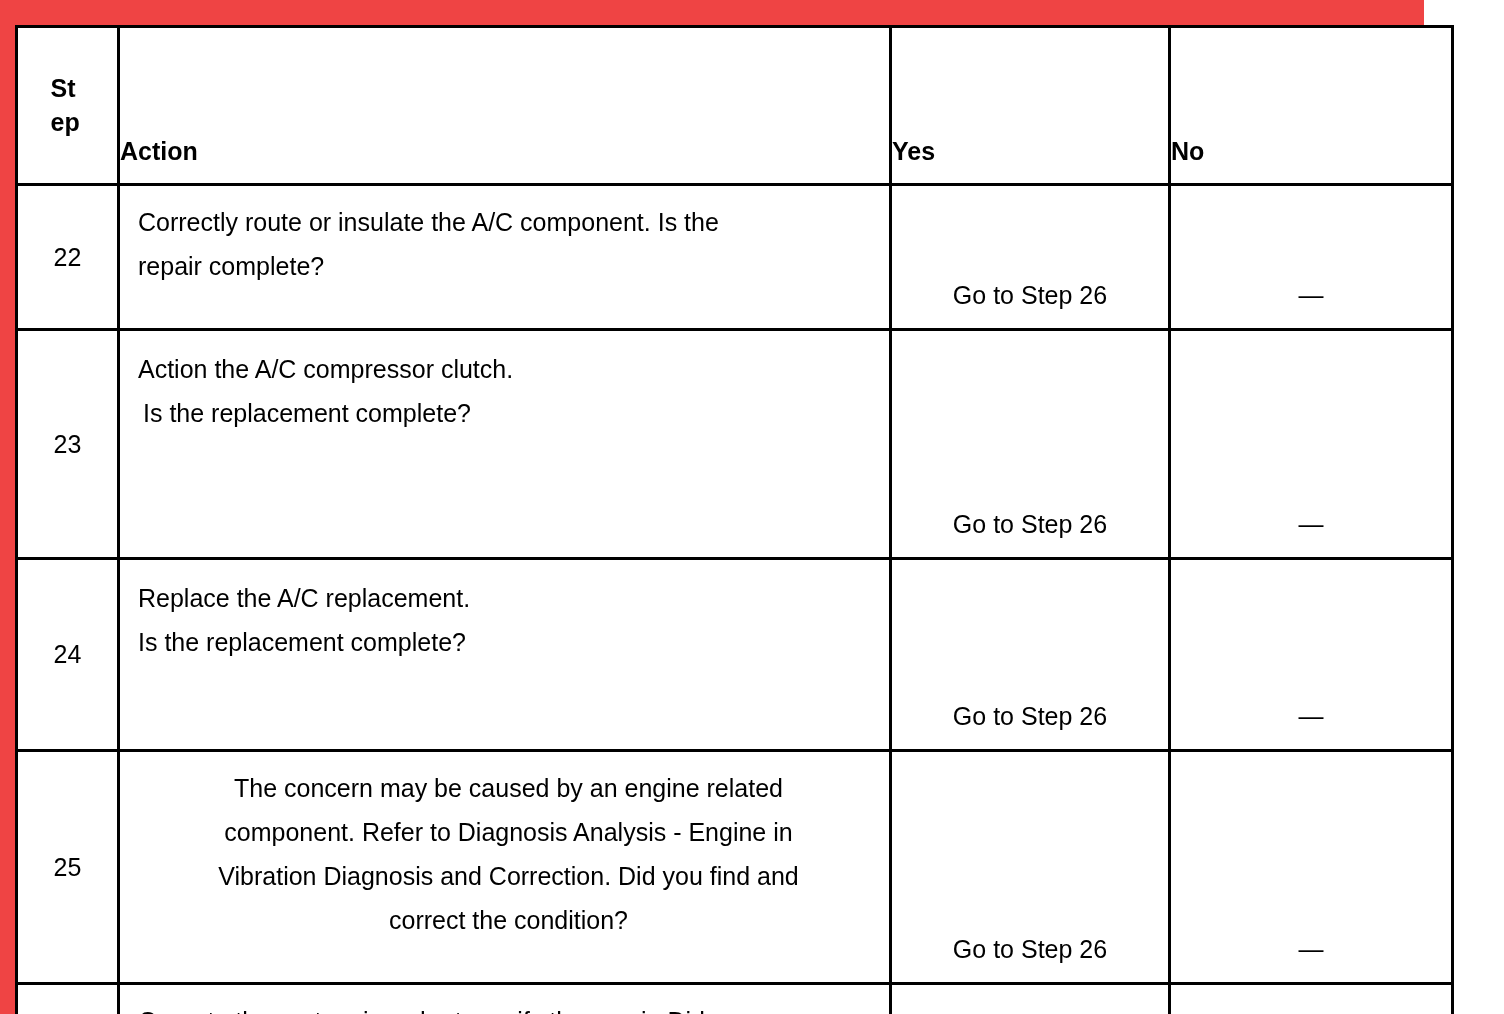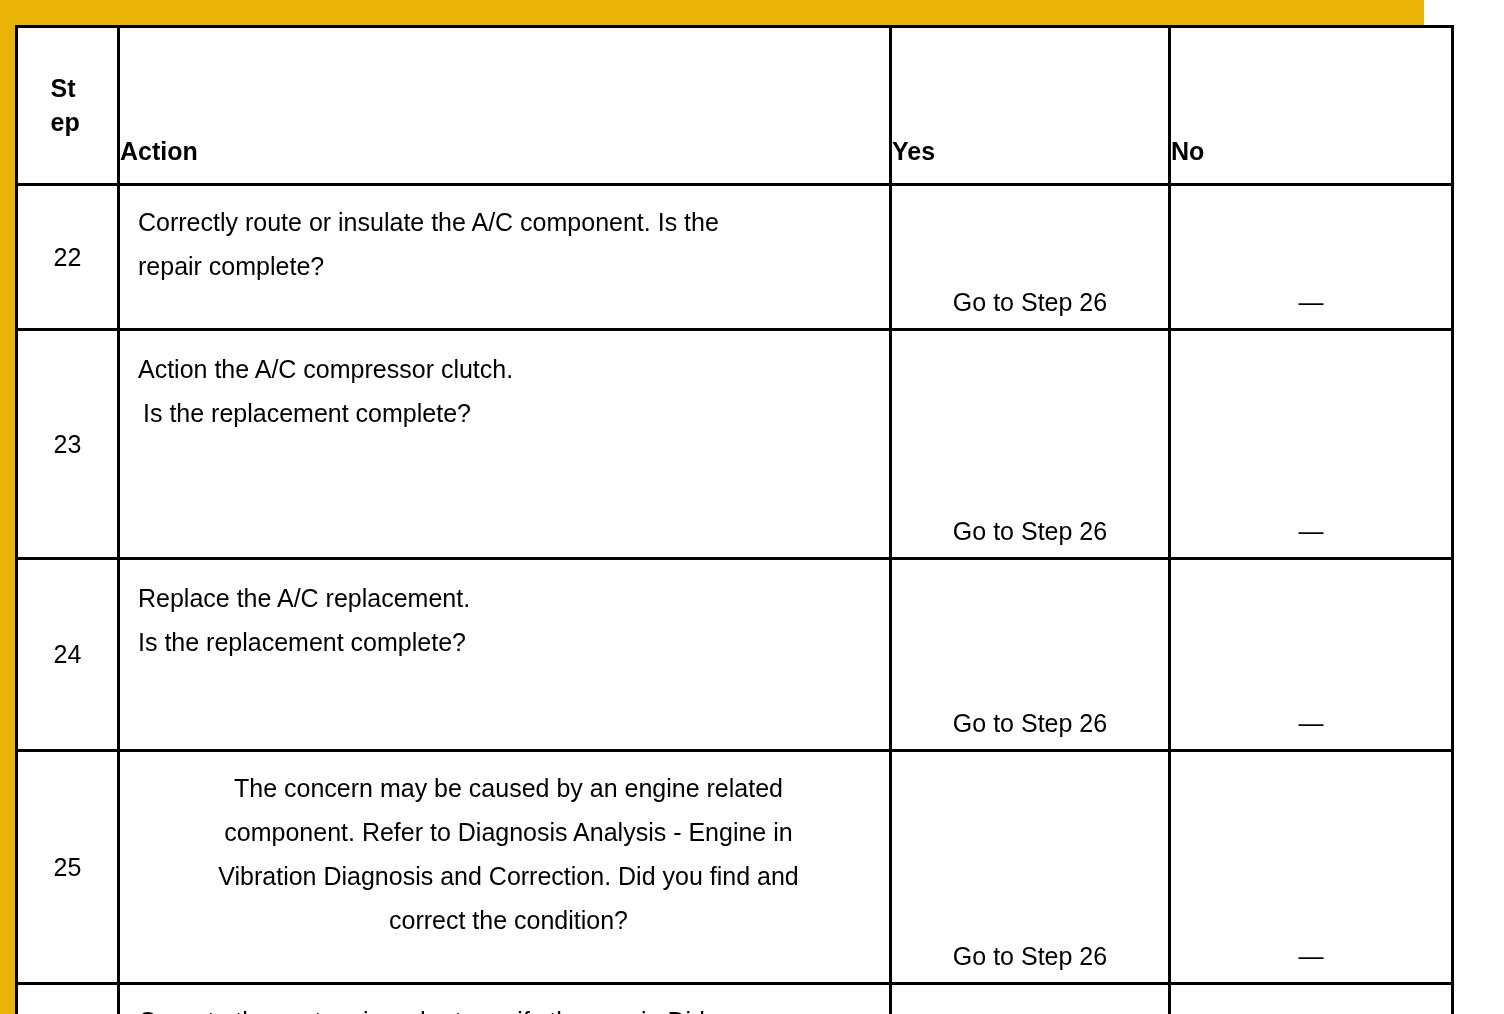--- a/index.html
+++ b/index.html
@@ -13,21 +13,21 @@
     height: 1014px;
     font-family: "Liberation Sans", sans-serif;
     color: #000000;
     overflow: hidden;
   }
 
   .page {
     position: relative;
     width: 1424px;
     height: 1014px;
-    background: #eab308;
+    background: #ef4444;
   }
 
   .diag-table {
     position: absolute;
     left: 15px;
     top: 25px;
     width: 1436px;
     border-collapse: collapse;
     table-layout: fixed;
     background: #ffffff;
@@ -97,21 +97,21 @@
     line-height: 44px;
     white-space: nowrap;
   }
   td.action-cell .line.indent {
     padding-left: 5px;
   }
 
   td.result-cell {
     text-align: center;
     vertical-align: bottom;
-    padding-bottom: 13px;
+    padding-bottom: 20px;
     font-size: 25px;
   }
   td.result-cell.dash {
     font-size: 25px;
   }
 
   
   tr.row-22 td { height: 118px; }
   tr.row-23 td { height: 200px; }
   tr.row-24 td { height: 163px; }

